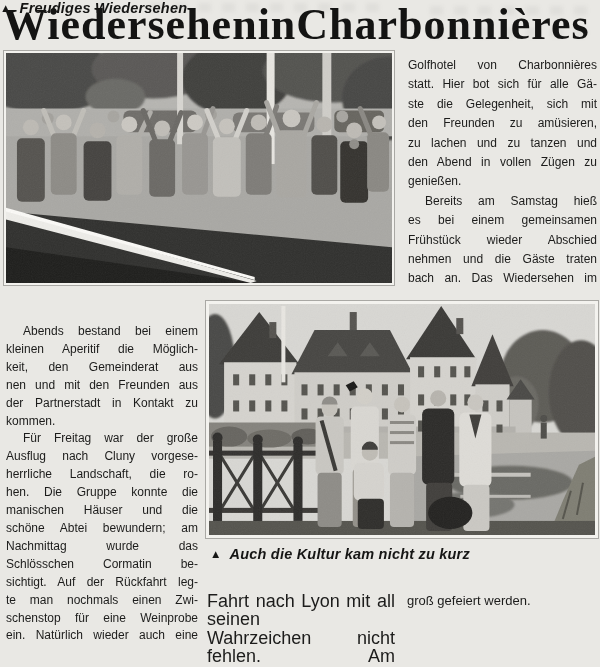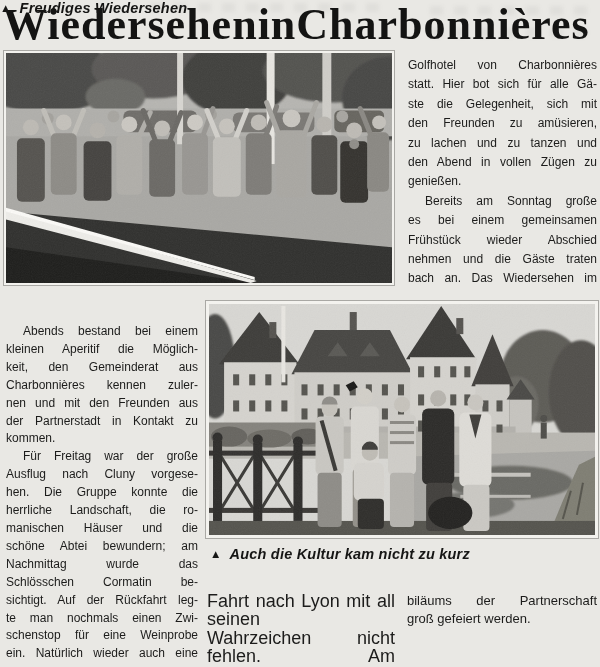--- a/index.html
+++ b/index.html
@@ -146,39 +146,38 @@
   </div>
 
   <div class="col col-right-top">
       <div class="pline">Golfhotel von Charbonnières</div>
       <div class="pline">statt. Hier bot sich für alle Gä-</div>
       <div class="pline">ste die Gelegenheit, sich mit</div>
       <div class="pline">den Freunden zu amüsieren,</div>
       <div class="pline">zu lachen und zu tanzen und</div>
       <div class="pline">den Abend in vollen Zügen zu</div>
       <div class="pline end">genießen.</div>
-      <div class="pline indent">Bereits am Sonntag große</div>
+      <div class="pline indent">Bereits am Samstag hieß</div>
       <div class="pline">es bei einem gemeinsamen</div>
       <div class="pline">Frühstück wieder Abschied</div>
       <div class="pline">nehmen und die Gäste traten</div>
       <div class="pline">bach an. Das Wiedersehen im</div>
     </div>
 
   <div class="col col-left">
       <div class="pline indent">Abends bestand bei einem</div>
       <div class="pline">kleinen Aperitif die Möglich-</div>
       <div class="pline">keit, den Gemeinderat aus</div>
-      <div class="pline">Charbonnières kennen zuler-</div>
       <div class="pline">nen und mit den Freunden aus</div>
       <div class="pline">der Partnerstadt in Kontakt zu</div>
       <div class="pline end">kommen.</div>
       <div class="pline indent">Für Freitag war der große</div>
       <div class="pline">Ausflug nach Cluny vorgese-</div>
+      <div class="pline">herrliche Landschaft, die ro-</div>
       <div class="pline">hen. Die Gruppe konnte die</div>
-      <div class="pline">herrliche Landschaft, die ro-</div>
       <div class="pline">manischen Häuser und die</div>
       <div class="pline">schöne Abtei bewundern; am</div>
       <div class="pline">Nachmittag wurde das</div>
       <div class="pline">Schlösschen Cormatin be-</div>
       <div class="pline">sichtigt. Auf der Rückfahrt leg-</div>
       <div class="pline">te man nochmals einen Zwi-</div>
       <div class="pline">schenstop für eine Weinprobe</div>
       <div class="pline">ein. Natürlich wieder auch eine</div>
     </div>
 
@@ -330,17 +329,16 @@
     <span class="tri">▲</span>
     <span>Auch die Kultur kam nicht zu kurz</span>
   </div>
 
   <div class="col col-bottom-mid">
       <div class="pline">Fahrt nach Lyon mit all seinen</div>
       <div class="pline">Wahrzeichen nicht fehlen. Am</div>
       <div class="pline">Samstag Abend fand die tradi-</div>
     </div>
   <div class="col col-bottom-right">
-      <div class="pline">biläums der Partnerschaft</div>
       <div class="pline end">groß gefeiert werden.</div>
     </div>
 
 </div>
 
 </body></html>

